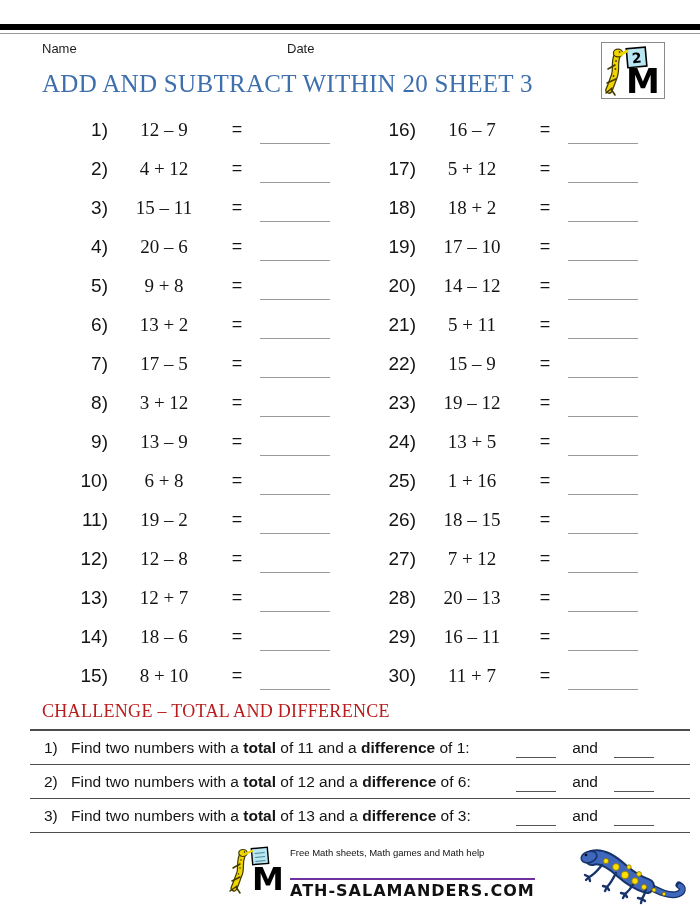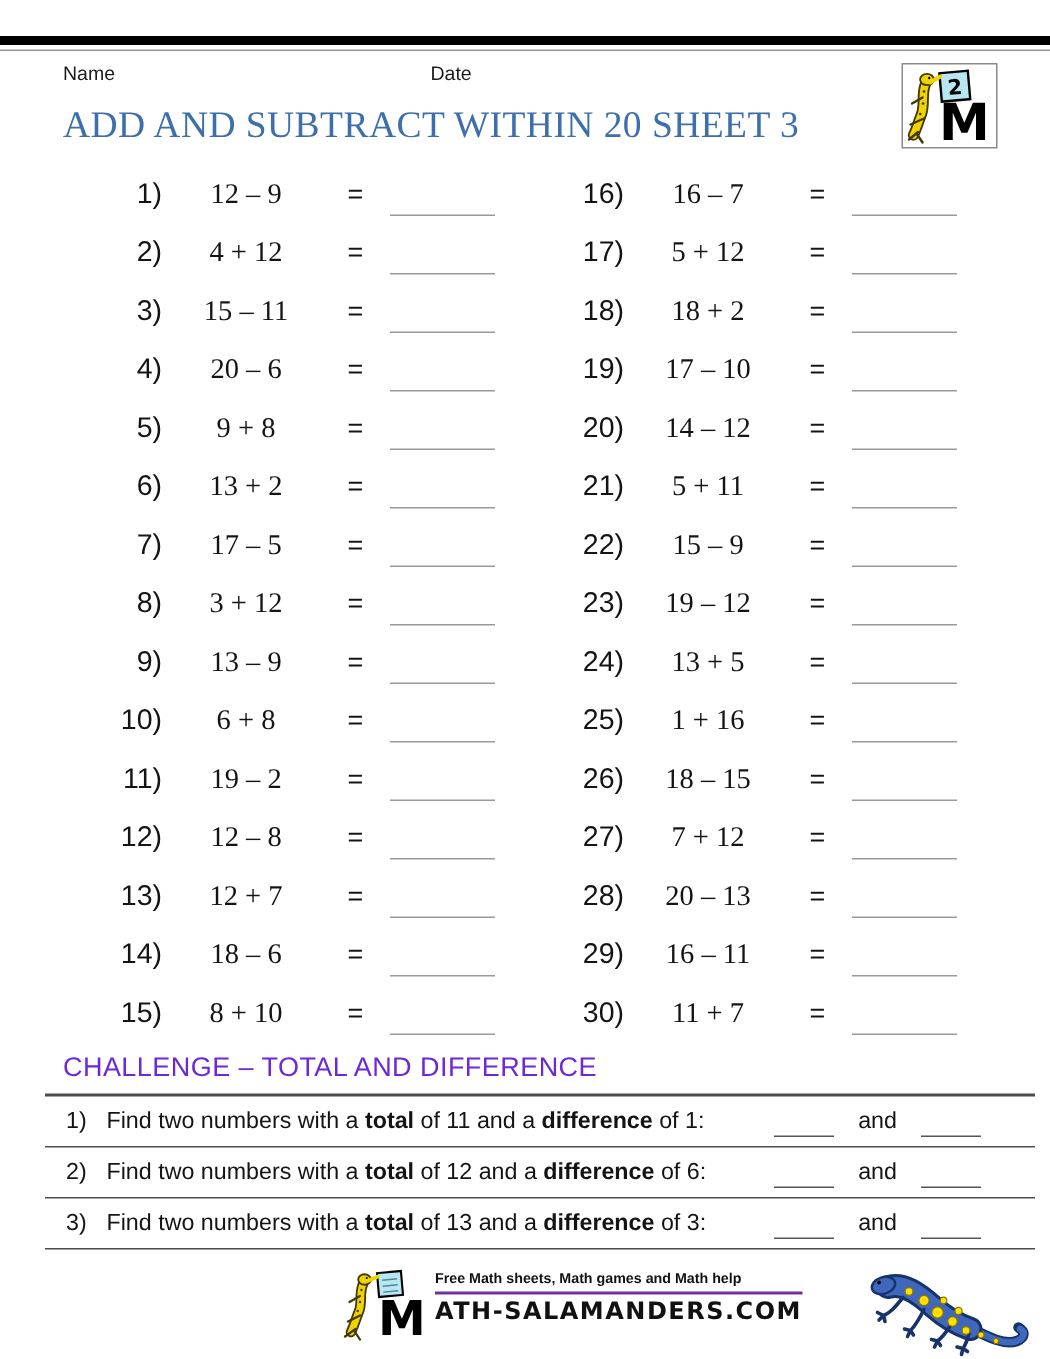--- a/index.html
+++ b/index.html
@@ -36,42 +36,42 @@
   .p-expr{width:112px;text-align:center;flex:none;white-space:nowrap;font-family:Liberation Serif, serif;}
   .p-eq{width:34px;text-align:center;flex:none;font-size:18px;}
   .p-blank{width:70px;height:27px;border-bottom:1px solid #9a9a9a;flex:none;margin-left:6px;}
 
   
   .challenge{position:absolute;left:30px;top:701px;width:660px;}
   .ch-head{
     height:28px;border-bottom:2px solid #4d4d4d;
   }
   .ch-title{
-    margin-left:12px;font-family:Liberation Sans, sans-serif;font-size:18px;
-    color:#6d28d9;letter-spacing:0.3px;
+    margin-left:12px;font-family:Liberation Serif, serif;font-size:18px;
+    color:#b91c1c;letter-spacing:0.3px;
   }
   .ch-row{
     display:flex;align-items:center;height:33px;border-bottom:1.5px solid #4d4d4d;
     font-size:15.5px;color:#141414;
   }
   .ch-num{width:27px;margin-left:14px;flex:none;}
   .ch-text{flex:none;white-space:nowrap;}
   .ch-text b{font-weight:bold;text-align:center;}
   .ch-blank{width:40px;height:20px;border-bottom:1.5px solid #555;flex:none;}
   .blank1{margin-left:auto;}
   .ch-and{margin:0 16px;flex:none;}
   .blank2{margin-right:36px;}
 
   
   .footer-logo{position:absolute;left:224px;top:844px;display:flex;align-items:flex-start;}
   .footer-logo .emblem{flex:none;margin-right:2px;}
   .footer-text{display:flex;flex-direction:column;margin-top:3px;}
   .tagline{
-    font-size:9.5px;font-weight:bold;color:#111;
-    border-bottom:2.5px solid #7030a0;padding-bottom:3px;white-space:nowrap;
+    font-size:9.5px;font-weight:normal;color:#111;
+    border-bottom:2.5px solid #7030a0;padding-bottom:20px;white-space:nowrap;
   }
   .site-name{
     font-family:"DejaVu Sans", sans-serif;font-size:16px;font-weight:bold;
     color:#111;letter-spacing:1px;margin-top:1px;white-space:nowrap;
   }
   .blue-salamander{position:absolute;left:572px;top:847px;}
 </style>
 </head>
 <body>
 

